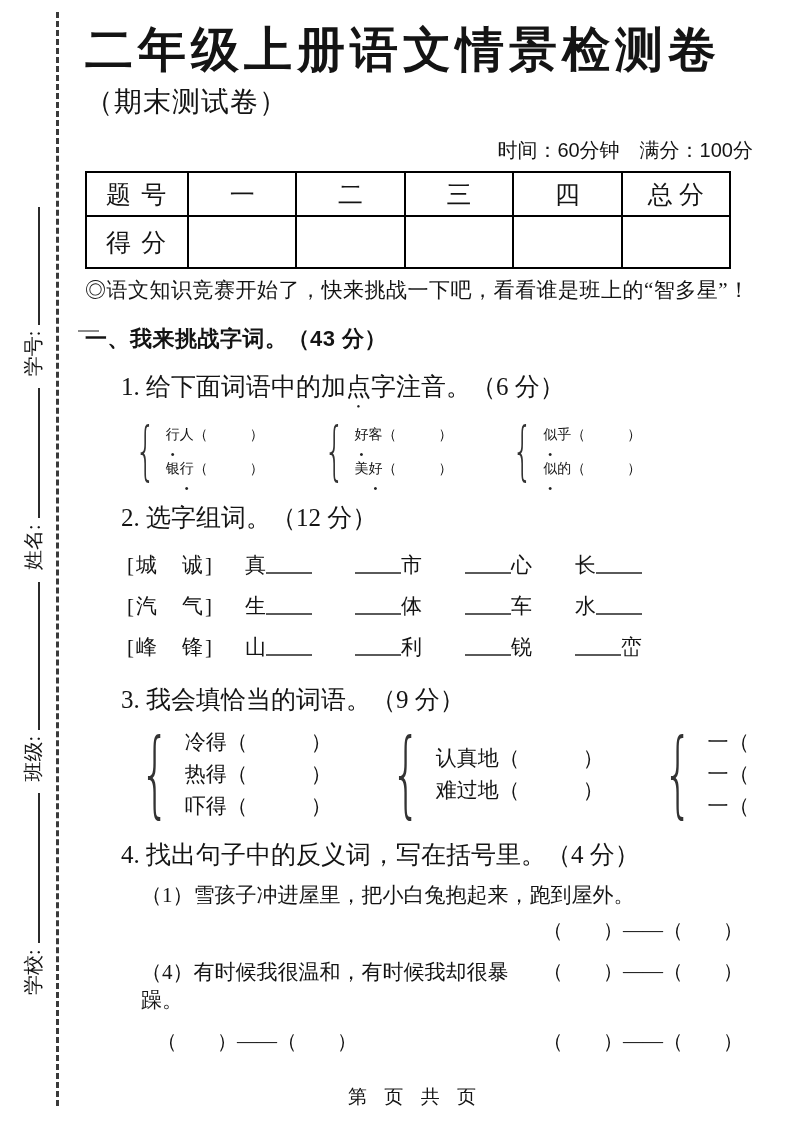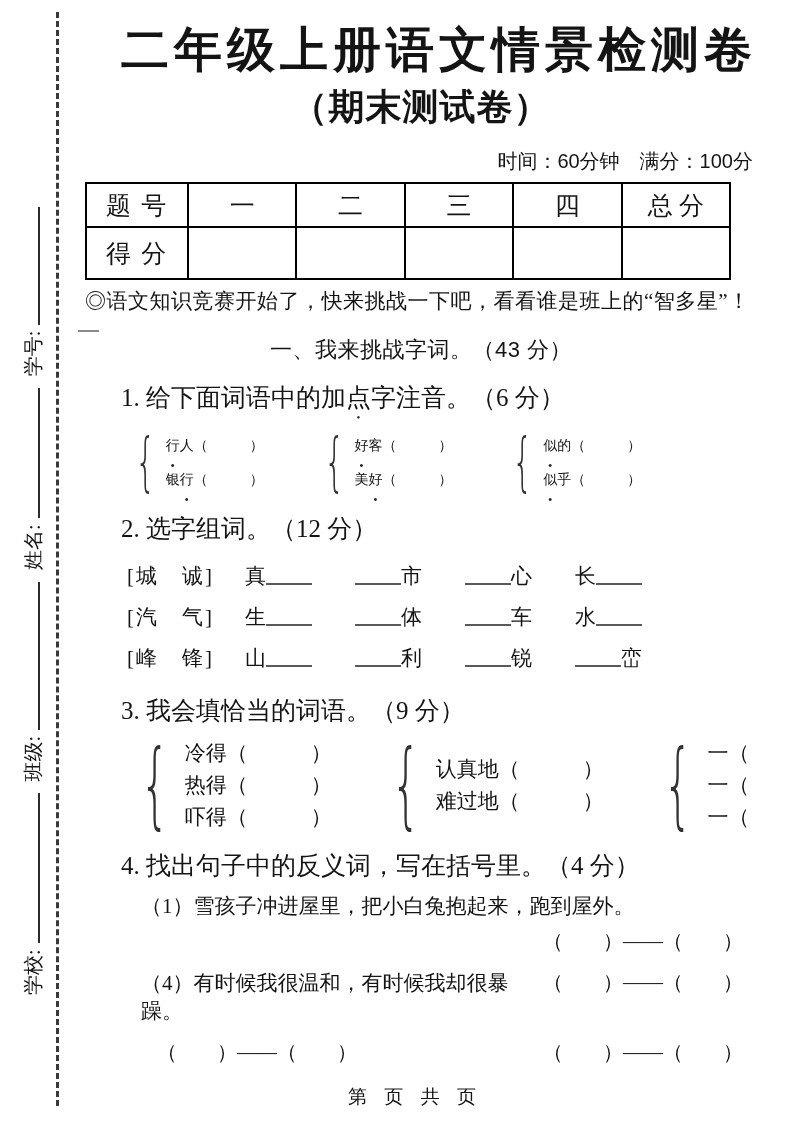--- a/index.html
+++ b/index.html
@@ -14,30 +14,30 @@
     position:absolute;left:12px;top:997px;width:915px;height:42px;
     transform:rotate(-90deg);transform-origin:0 0;
     display:flex;align-items:center;
     font-family:"Liberation Serif",serif;font-size:20px;white-space:nowrap;
   }
   .sb-label{margin:0 6px 0 2px;}
   .sb-line{display:inline-block;border-bottom:2px solid #2b2b2b;height:12px;margin-right:10px;}
   .sb-line.w150{width:150px}.sb-line.w148{width:148px}.sb-line.w130{width:130px}.sb-line.w118{width:118px}
   
   .content{position:absolute;left:85px;top:0;width:672px;}
-  .title{margin:22px 0 0;text-align:right;font-size:48px;font-weight:700;letter-spacing:5px;line-height:1.15;}
-  .subtitle{margin:6px 0 0;text-align:center;font-size:36px;font-weight:700;letter-spacing:1px;}
+  .title{margin:22px 0 0;text-align:left;font-size:48px;font-weight:700;letter-spacing:5px;line-height:1.15;}
+  .subtitle{margin:6px 0 0;font-size:28px;font-weight:400;letter-spacing:1px;}
   .meta{margin:16px 4px 0 0;text-align:right;font-size:20px;}
   table.score{margin-top:7px;border-collapse:collapse;width:646px;table-layout:fixed;}
   table.score td{border:2.5px solid #000;text-align:center;font-family:"Liberation Serif",serif;font-size:25px;padding:0;}
   table.score tr.r1 td{height:42px;margin-left:44px;}
   table.score tr.r2 td{height:50px;}
   td.t-lbl{letter-spacing:2px;}
   .intro{margin:7px 0 0;font-family:"Liberation Serif",serif;font-size:21px;letter-spacing:.5px;white-space:nowrap;}
-  .sec-heading{margin:20px 0 8px;font-size:22px;font-weight:400;letter-spacing:.5px;text-align:center;}
+  .sec-heading{margin:20px 0 8px;font-size:22px;font-weight:700;letter-spacing:.5px;}
   .q-text{margin:16px 0 0 36px;font-family:"Liberation Serif",serif;font-size:25px;}
   .dotted{position:relative;display:inline-block;}
   .dotted::after{content:"•";position:absolute;left:50%;transform:translateX(-50%);bottom:-9px;font-size:11px;line-height:1;color:#222;}
   .brace{font-family:"DejaVu Sans",sans-serif;transform:scaleX(.5);line-height:1;color:#333;font-weight:300;}
   .brace.b2{font-size:64px;}
   .brace.b3{font-size:94px;}
   .q1-groups{display:flex;gap:50px;margin:14px 0 0 40px;}
   .pair-group{display:flex;align-items:center;}
   .pair-rows > div{font-family:Liberation Sans, sans-serif;font-size:14px;line-height:34px;white-space:nowrap;}
   .q2-rows{margin:10px 0 0 42px;}
@@ -126,22 +126,22 @@
       <div class="pair-group">
         <span class="brace b2">{</span>
         <div class="pair-rows">
           <div><span></span><span class="dotted">好</span><span>客</span><span>（　　　）</span></div>
           <div><span>美</span><span class="dotted">好</span><span></span><span>（　　　）</span></div>
         </div>
       </div>
       <div class="pair-group">
         <span class="brace b2">{</span>
         <div class="pair-rows">
+          <div><span></span><span class="dotted">似</span><span>乎</span><span>（　　　）</span></div>
           <div><span></span><span class="dotted">似</span><span>的</span><span>（　　　）</span></div>
-          <div><span></span><span class="dotted">似</span><span>乎</span><span>（　　　）</span></div>
         </div>
       </div>
     </div>
 
     <div class="q-text">2. 选字组词。（12 分）</div>
     <div class="q2-rows">
       <div class="q2-row">
         <span class="q2-bracket">[城　诚]</span>
         <span class="q2-cell"><span>真</span><span class="blank"></span><span></span></span>
         <span class="q2-cell"><span></span><span class="blank"></span><span>市</span></span>

